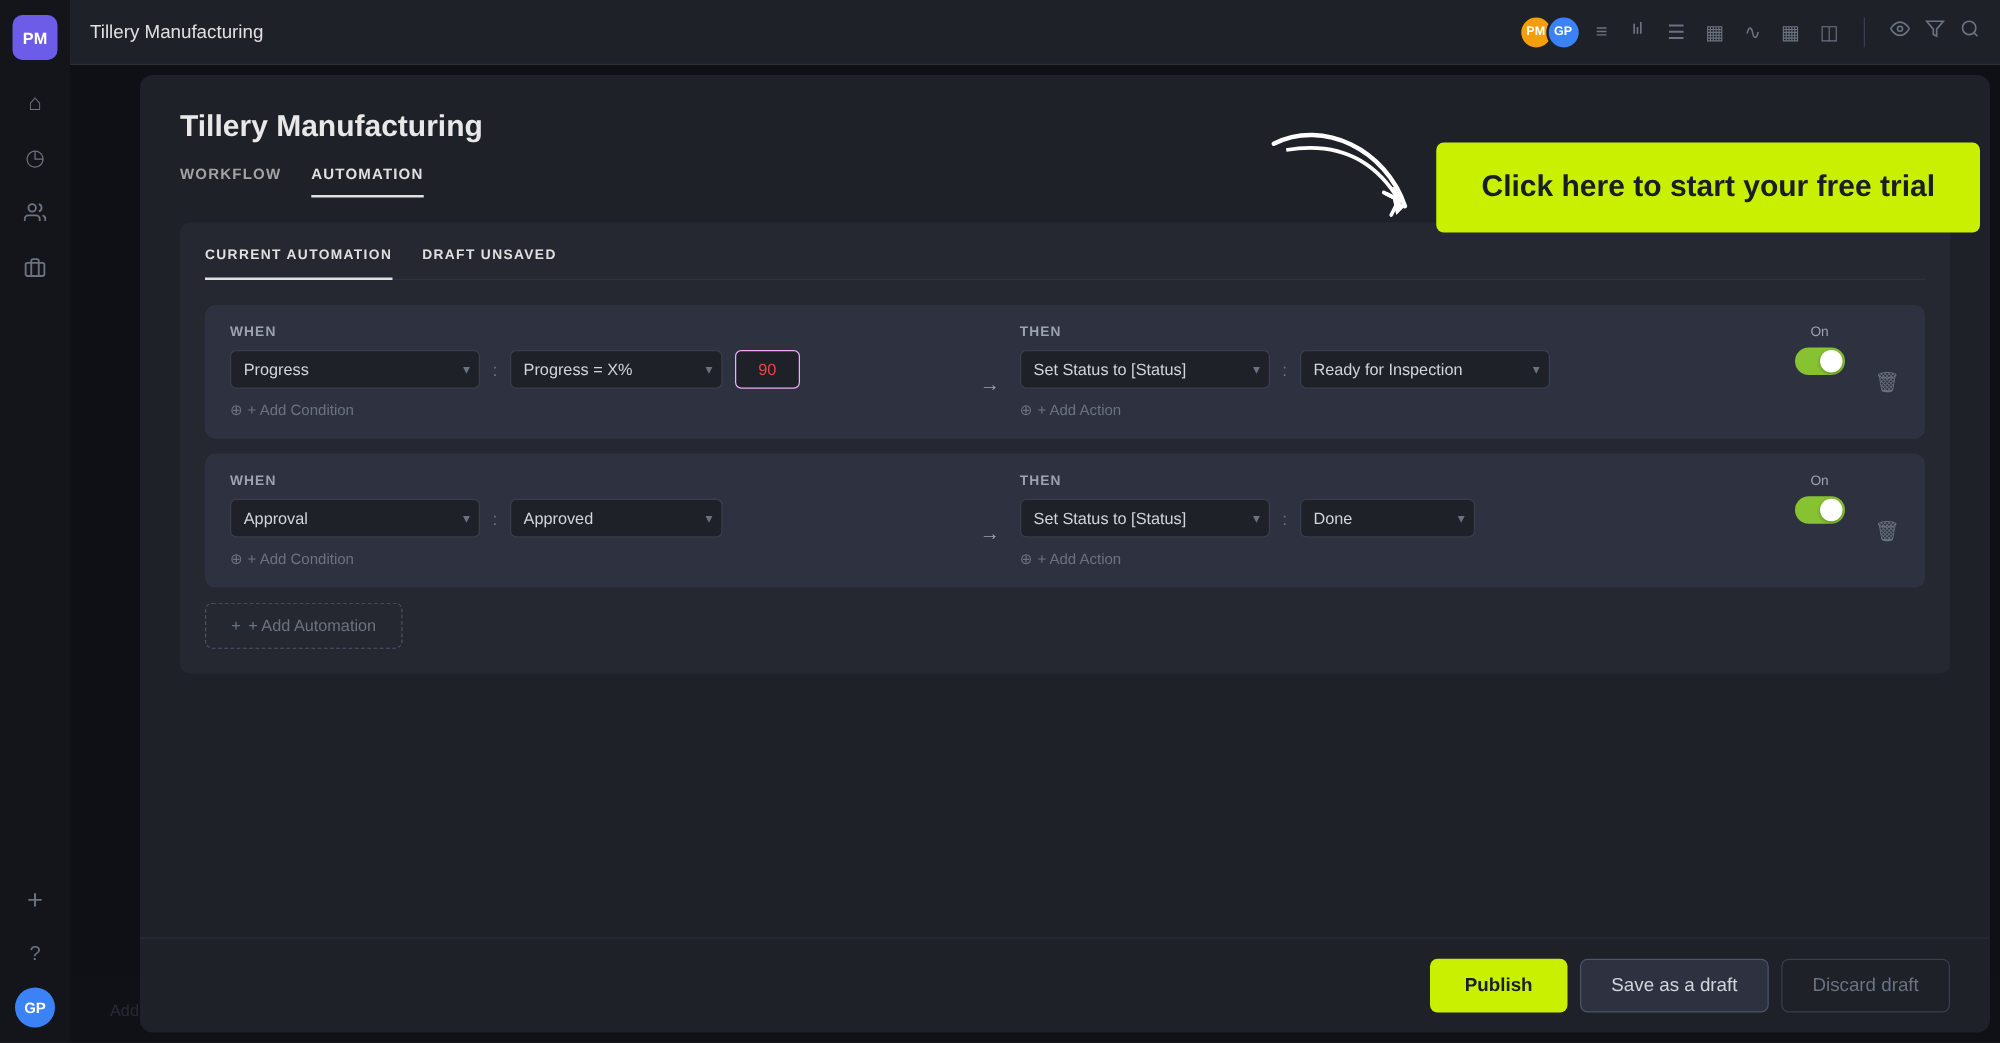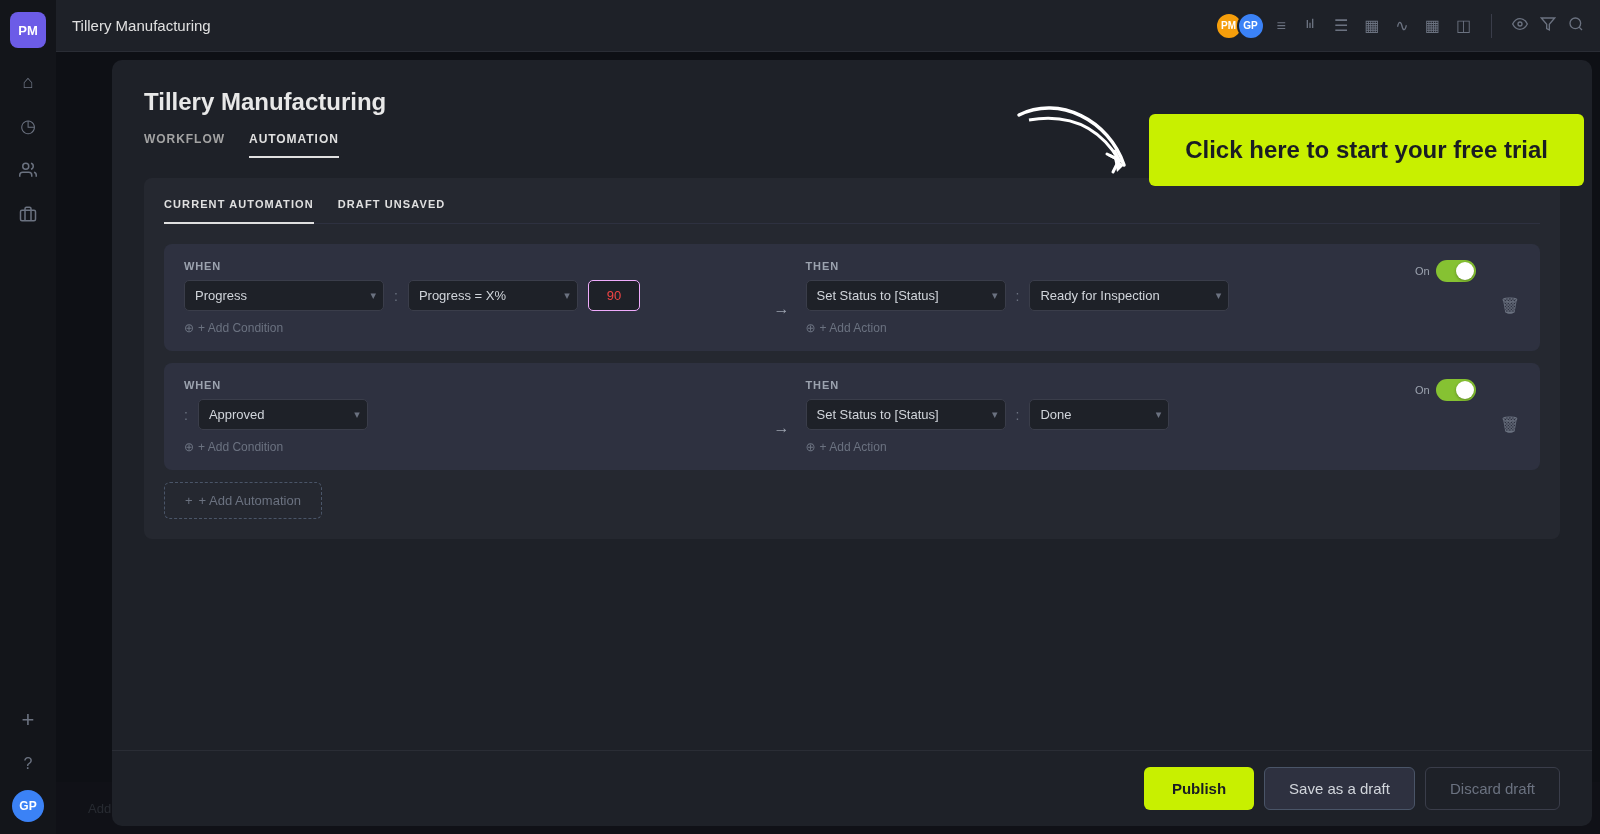--- a/index.html
+++ b/index.html
@@ -295,20 +295,21 @@
     .add-condition {
       color: #6b7280;
       font-size: 12px;
       cursor: pointer;
       display: flex;
       align-items: center;
       gap: 4px;
     }
     .toggle-area {
       display: flex;
+      flex-direction: column;
       align-items: center;
       gap: 6px;
       margin-left: 20px;
     }
     .toggle-label {
       font-size: 11px;
       color: #9ca3af;
       font-weight: 500;
     }
     .toggle {
@@ -579,20 +580,25 @@
             <div class="delete-btn" style="padding-top:36px;">🗑</div>
           </div>
         </div>
 
         <div class="rule-card">
           <div style="display:flex; align-items:flex-start; gap:16px;">
 
             <div class="when-section">
               <div class="rule-label">WHEN</div>
               <div class="rule-row" style="margin-top:8px;">
+                <div class="rule-select-wrap">
+                  <select class="rule-select wide">
+                    <option>Approval</option>
+                  </select>
+                </div>
                 <span class="rule-colon">:</span>
                 <div class="rule-select-wrap">
                   <select class="rule-select medium">
                     <option>Approved</option>
                   </select>
                 </div>
               </div>
               <div class="add-condition">
                 <span>⊕</span>
                 <span>+ Add Condition</span>

